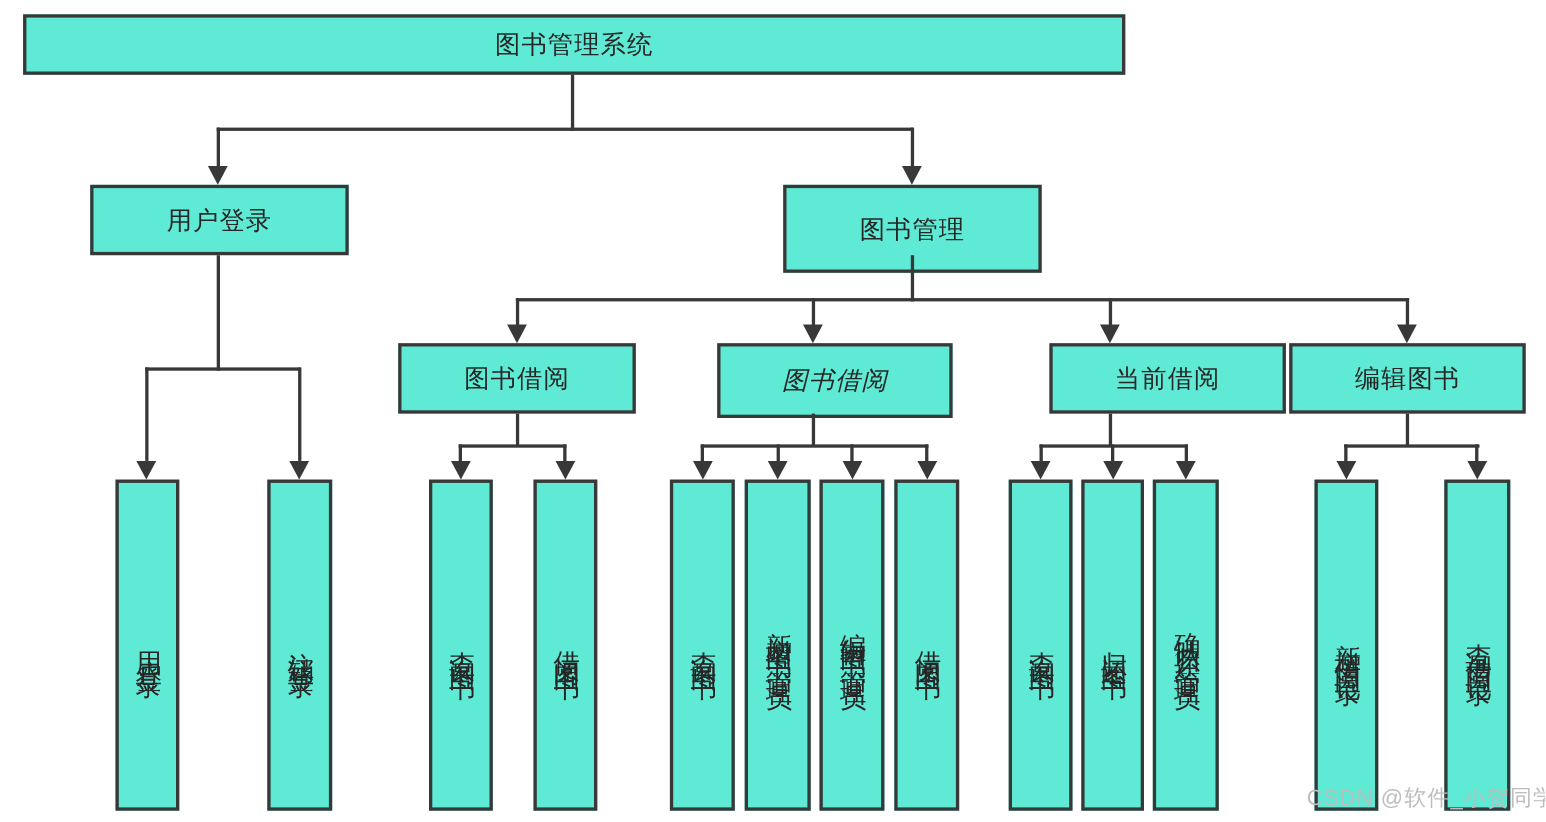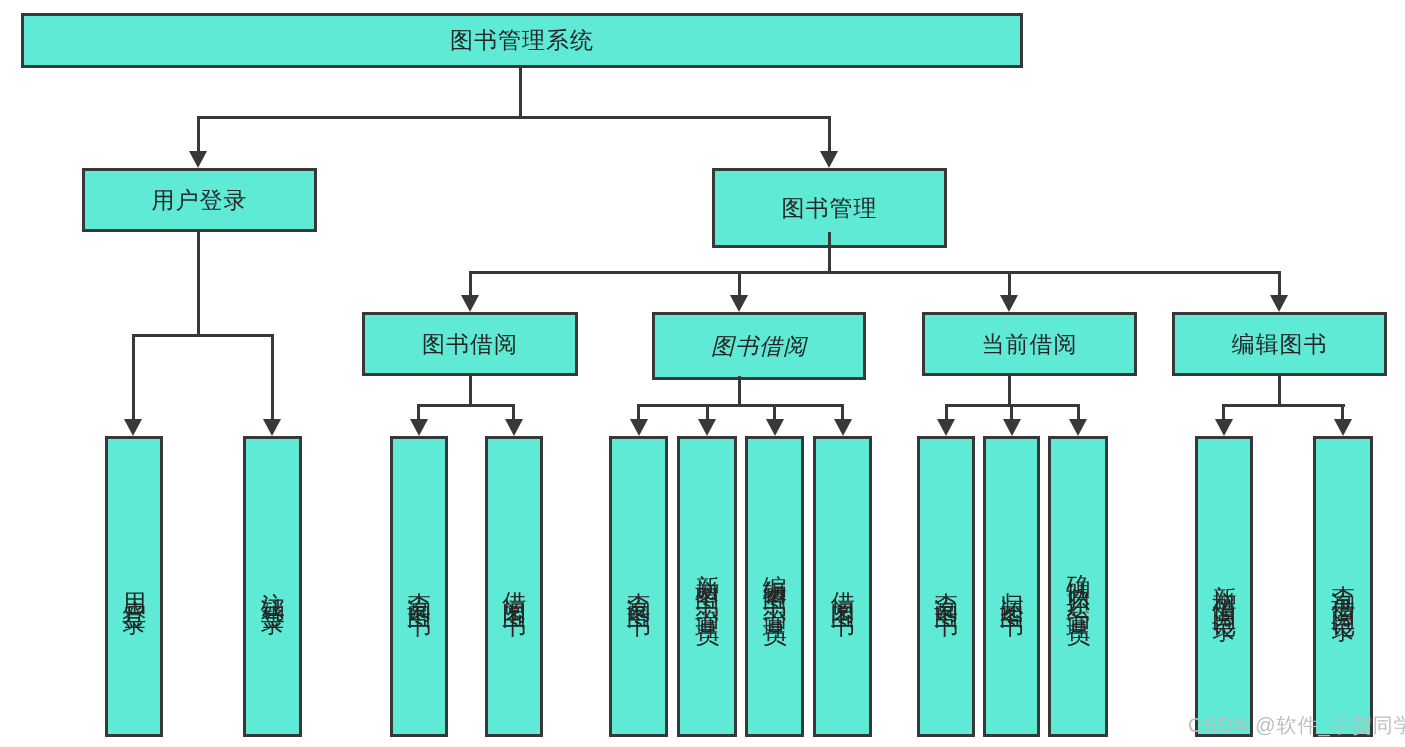--- a/index.html
+++ b/index.html
@@ -65,21 +65,21 @@
   </div>
 
   <div class="box hbox" style="left:362px;top:312px;width:216px;height:64px;">
     <span>图书借阅</span>
   </div>
 
   <div class="box hbox" style="left:652px;top:312px;width:214px;height:68px;font-style:italic;">
     <span>图书借阅</span>
   </div>
 
-  <div class="box hbox" style="left:922px;top:312px;width:215px;height:64px;text-align:right;">
+  <div class="box hbox" style="left:954px;top:312px;width:215px;height:64px;text-align:right;">
     <span>当前借阅</span>
   </div>
 
   <div class="box hbox" style="left:1172px;top:312px;width:215px;height:64px;">
     <span>编辑图书</span>
   </div>
 
   <div class="box vbox" style="left:105px;top:436px;width:58px;height:301px;">
     <span class="vtext">用户登录</span>
   </div>

